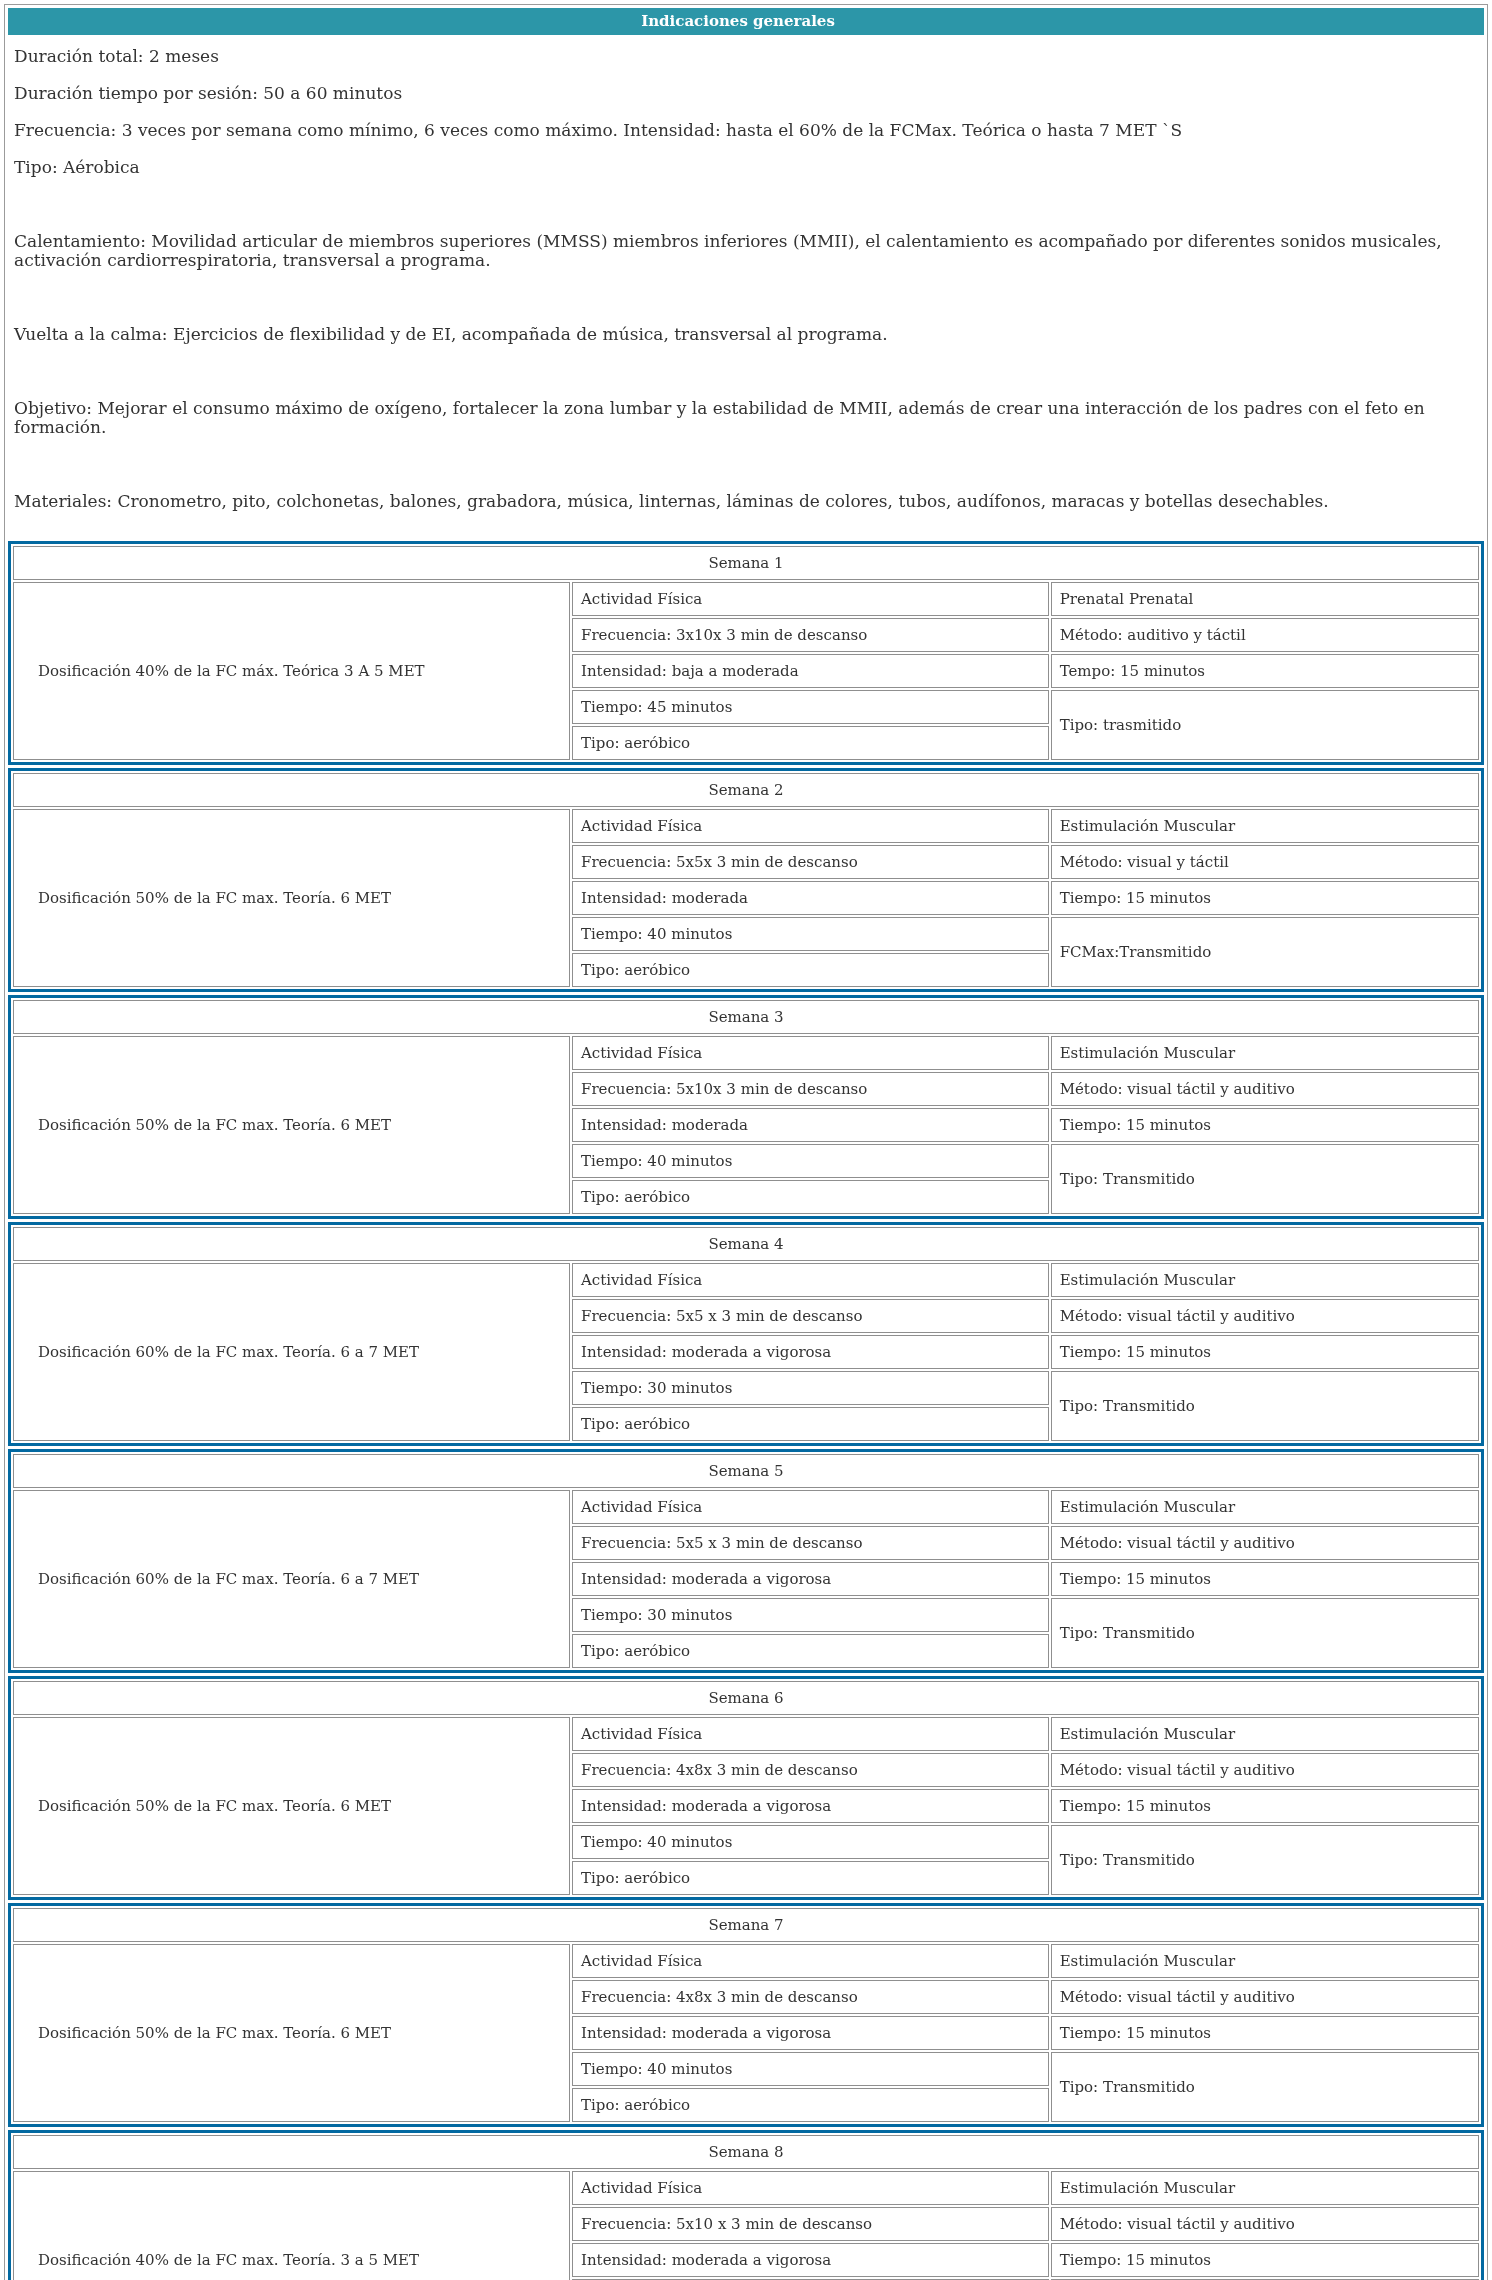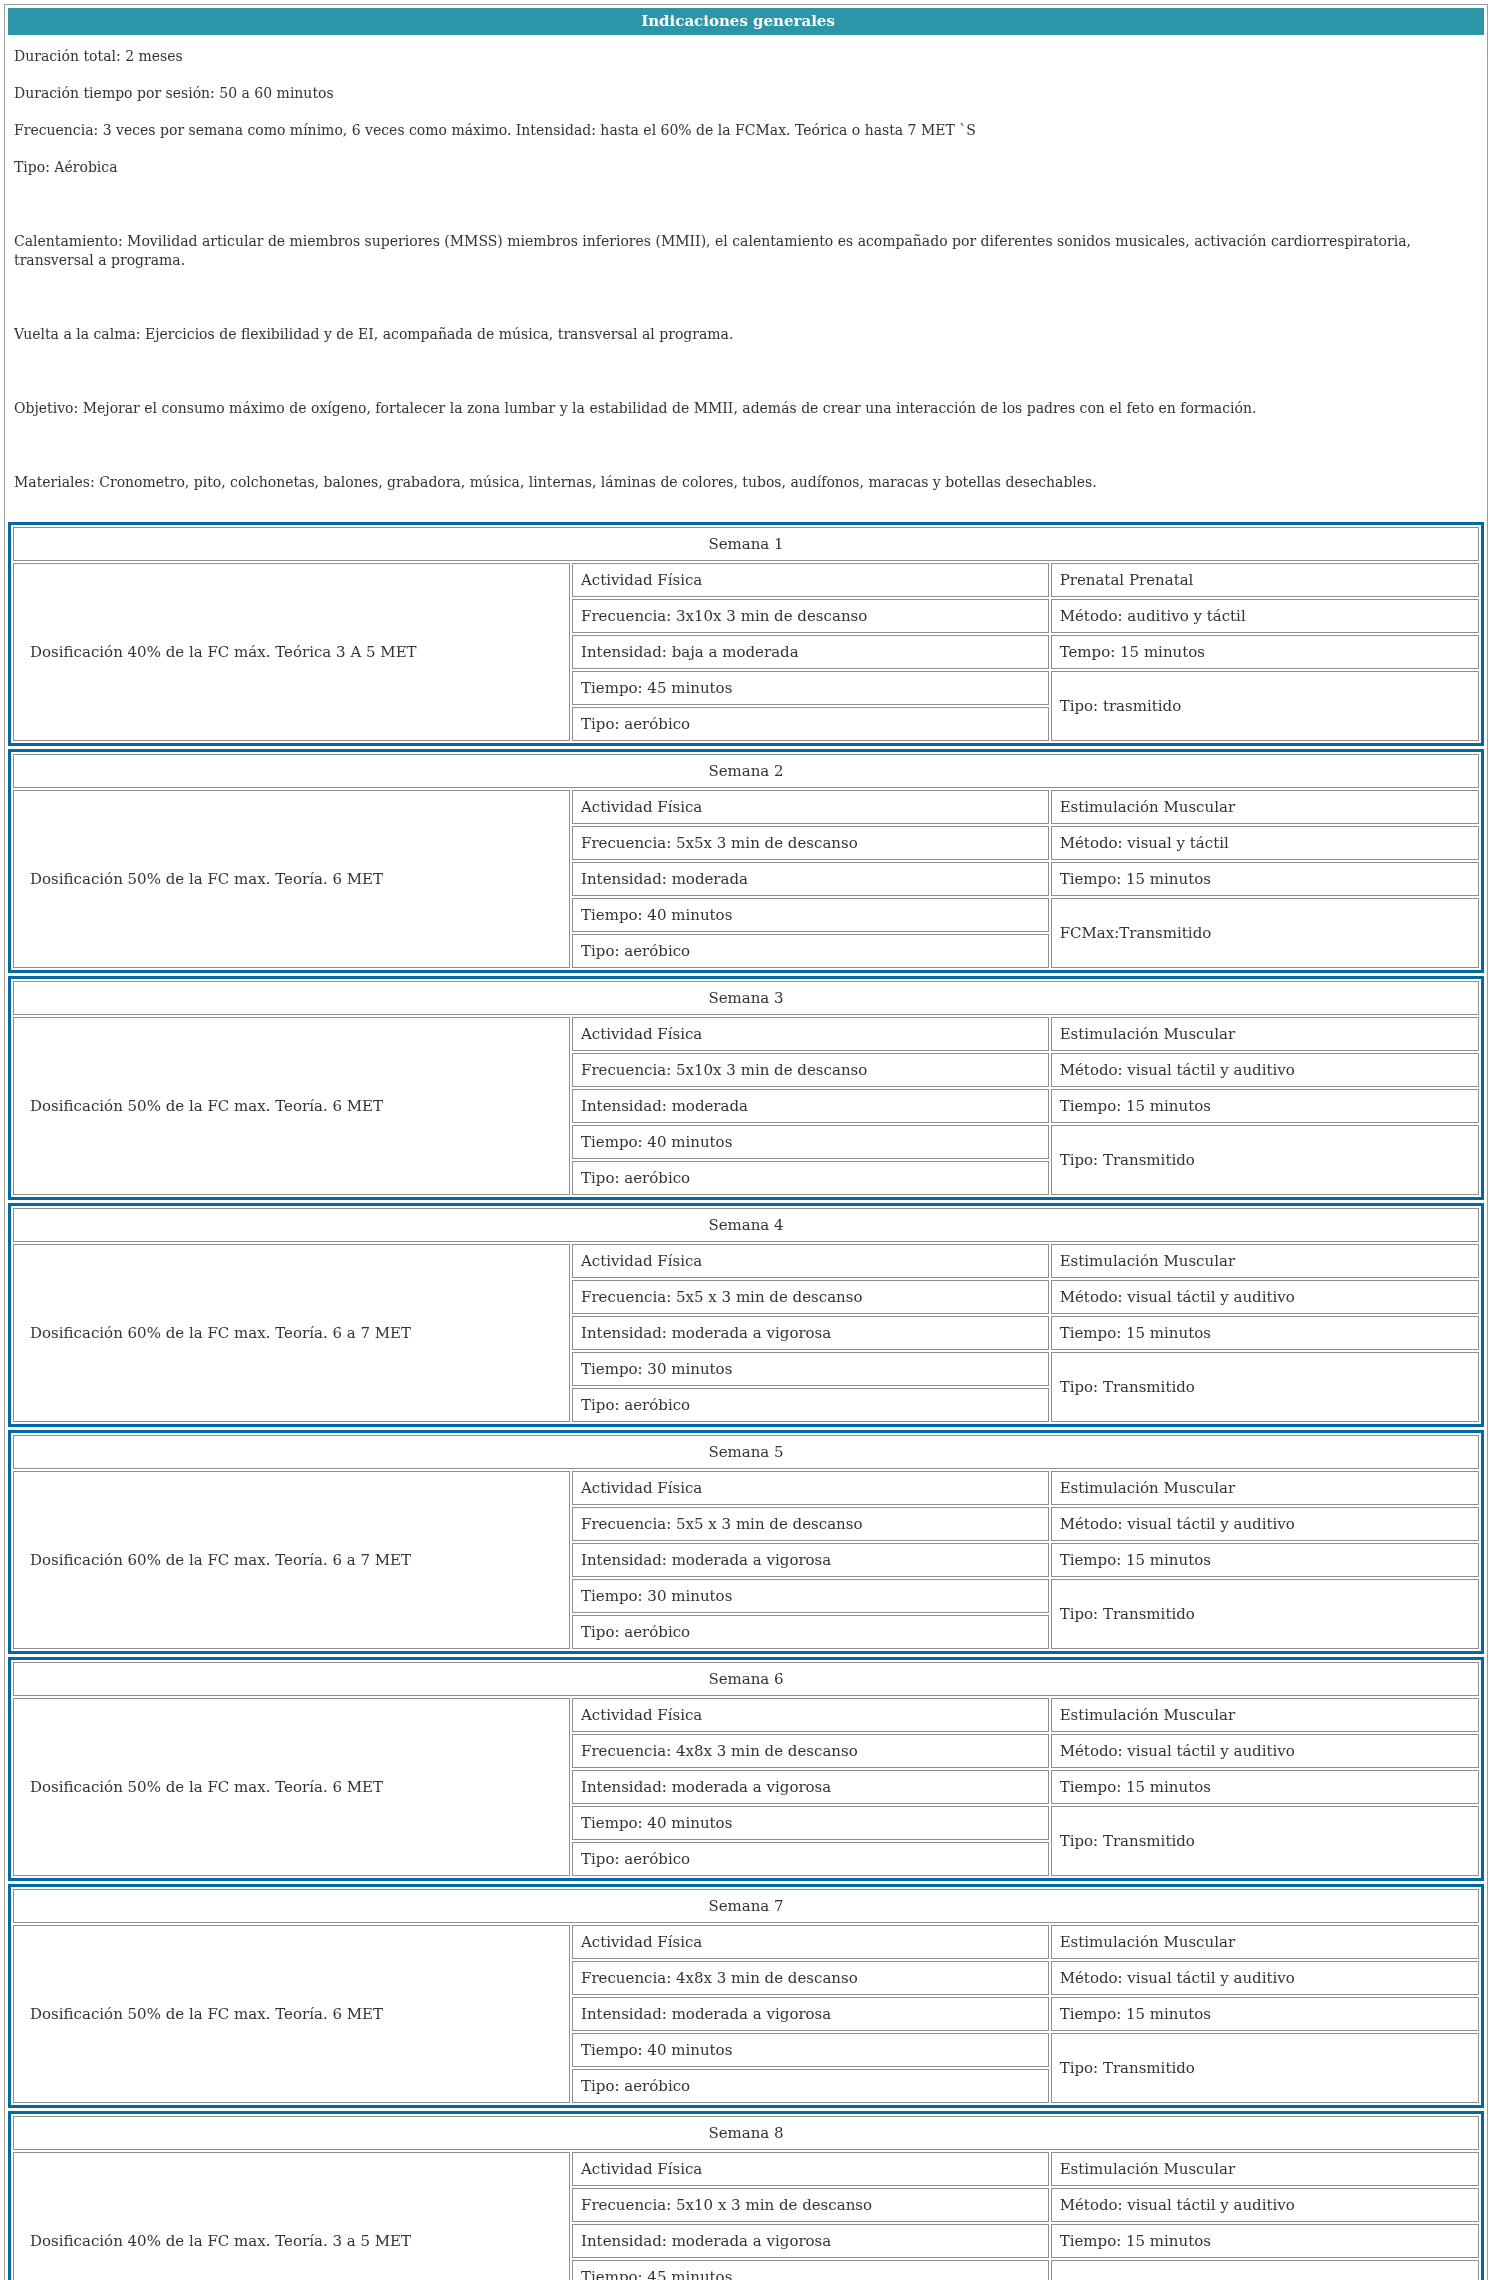--- a/index.html
+++ b/index.html
@@ -24,21 +24,21 @@
   .banner {
     color: #ffffff;
     text-align: center;
     font-weight: bold;
     font-size: 15px;
     line-height: 16px;
     padding: 5px 16px 6px 0;
   }
   .intro {
     padding: 12px 4px 2px 6px;
-    font-size: 14px;
+    font-size: 17px;
   }
   .intro p {
     margin: 0 0 18px 0;
     line-height: 19px;
     min-height: 19px;
     white-space: normal;
   }
   .weeks {
     margin-top: 10px;
   }
@@ -60,21 +60,21 @@
     font-size: 15px;
     line-height: 18px;
     height: 34px;
     vertical-align: middle;
     background: #ffffff;
   }
   table.week td.week-title {
     text-align: center;
   }
   table.week td.dosif {
-    padding-left: 16px;
+    padding-left: 24px;
   }
 </style>
 </head>
 <body>
 
 <div class="page">
 
   <div class="banner" style="background: rgb(44, 150, 168); color: rgb(255, 255, 255);">
     <span>Indicaciones generales</span>
   </div>

